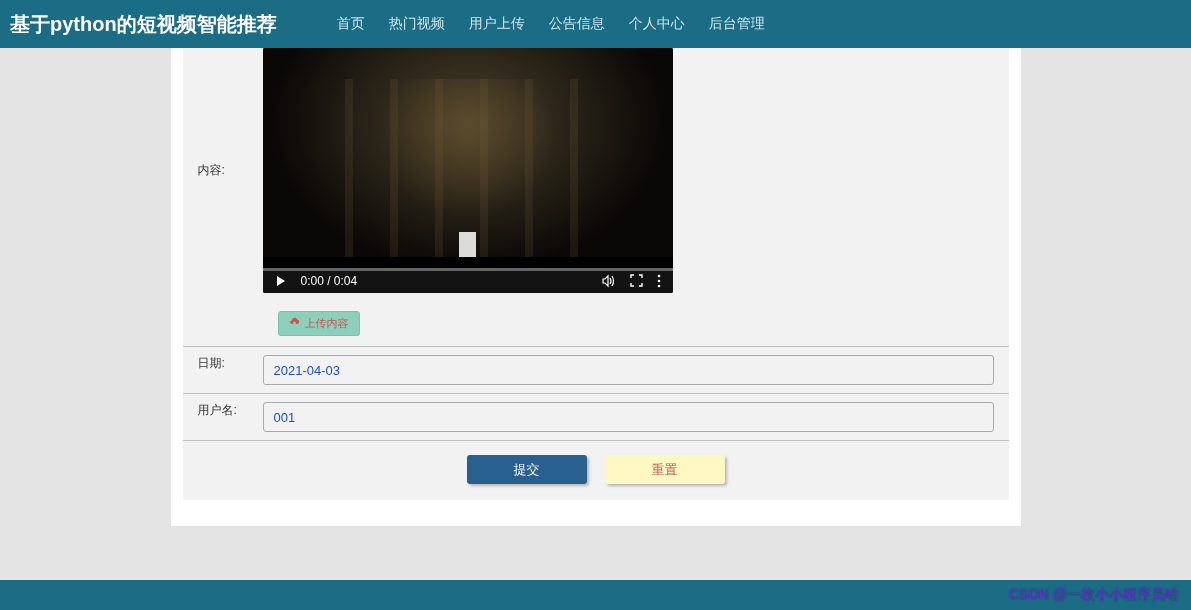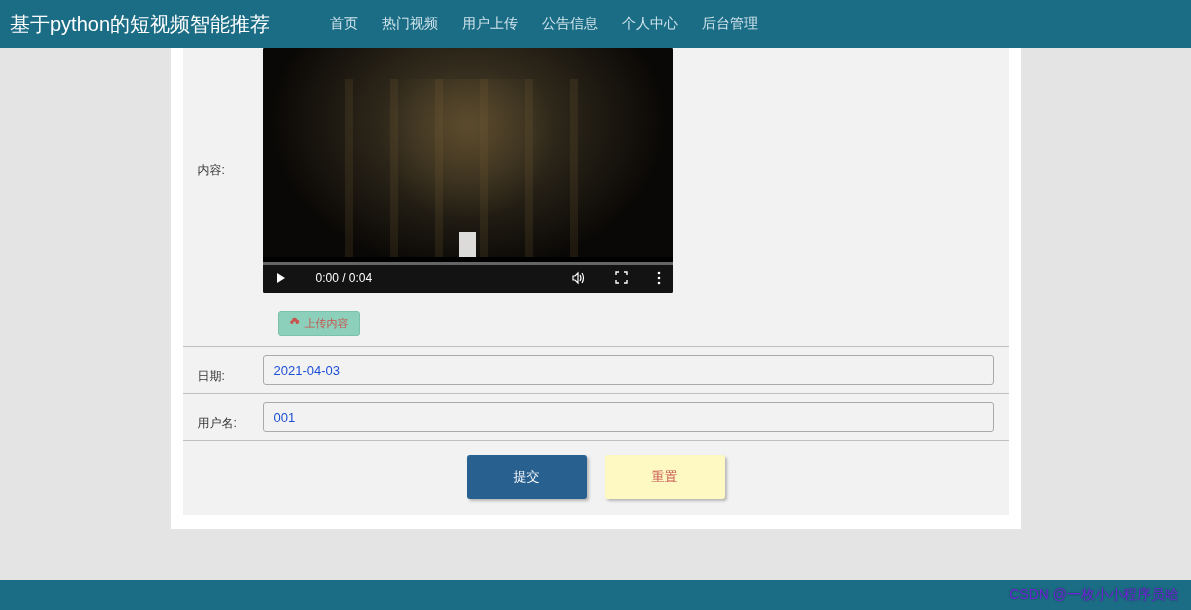--- a/index.html
+++ b/index.html
@@ -10,50 +10,50 @@
       height: 48px;
       display: flex;
       align-items: center;
       padding: 0 10px;
       color: #fff;
       position: relative;
       z-index: 10;
     }
     .navbar .brand {
       font-size: 20px;
-      font-weight: normal;
+      font-weight: bold;
       margin-right: 60px;
     }
     .navbar .nav-links {
       display: flex;
       gap: 24px;
     }
     .navbar .nav-links a {
       color: #d0e4ec;
       text-decoration: none;
       font-size: 14px;
       cursor: pointer;
     }
     
     .main-wrap {
       width: 850px;
       margin: 0 auto;
       background: #fff;
-      padding-bottom: 14px;
+      padding-bottom: 26px;
     }
     
     .content-area {
       background: #f2f2f2;
       margin: 0 12px;
       padding: 0 0 10px 0;
     }
     
     .form-row {
       display: flex;
-      align-items: flex-end;
+      align-items: flex-start;
       padding: 8px 15px;
       border-bottom: 1px solid #c0c0c0;
     }
     .form-row.no-border { border-bottom: none; }
     .form-row .label {
       width: 65px;
       font-size: 12px;
       color: #333;
     }
     .form-row .field {
@@ -106,26 +106,26 @@
     }
     .video-thumb::after {
       content: "";
       position: absolute;
       left: 48%; bottom: 0; width: 4%; height: 12%;
       background: rgba(255,255,255,0.85);
     }
     .video-controls {
       position: absolute;
       bottom: 0; left: 0; right: 0;
-      height: 31px;
+      height: 25px;
       background: rgba(20,20,20,0.95);
       display: flex;
       align-items: center;
       padding: 0 12px;
-      gap: 29px;
+      gap: 14px;
       color: #fff;
       font-size: 12px;
     }
     .video-controls .progress {
       position: absolute;
       top: 0; left: 0; right: 0; height: 3px;
       background: rgba(255,255,255,0.35);
     }
     .video-controls .spacer { flex: 1; }
     .video-controls .icon { cursor: pointer; display: flex; }
@@ -151,21 +151,21 @@
     }
     
     .button-row {
       display: flex;
       justify-content: center;
       gap: 18px;
       padding: 14px 0 6px 0;
     }
     .btn {
       width: 120px;
-      height: 44px;
+      height: 29px;
       border-radius: 3px;
       font-size: 13px;
       cursor: pointer;
       border: none;
       box-shadow: 2px 2px 3px rgba(0,0,0,0.25);
     }
     .btn-primary { background: #286090; color: #fff; }
     .btn-reset { background: #fef9c3; color: #c9534f; }
     
     .footer-bar {

